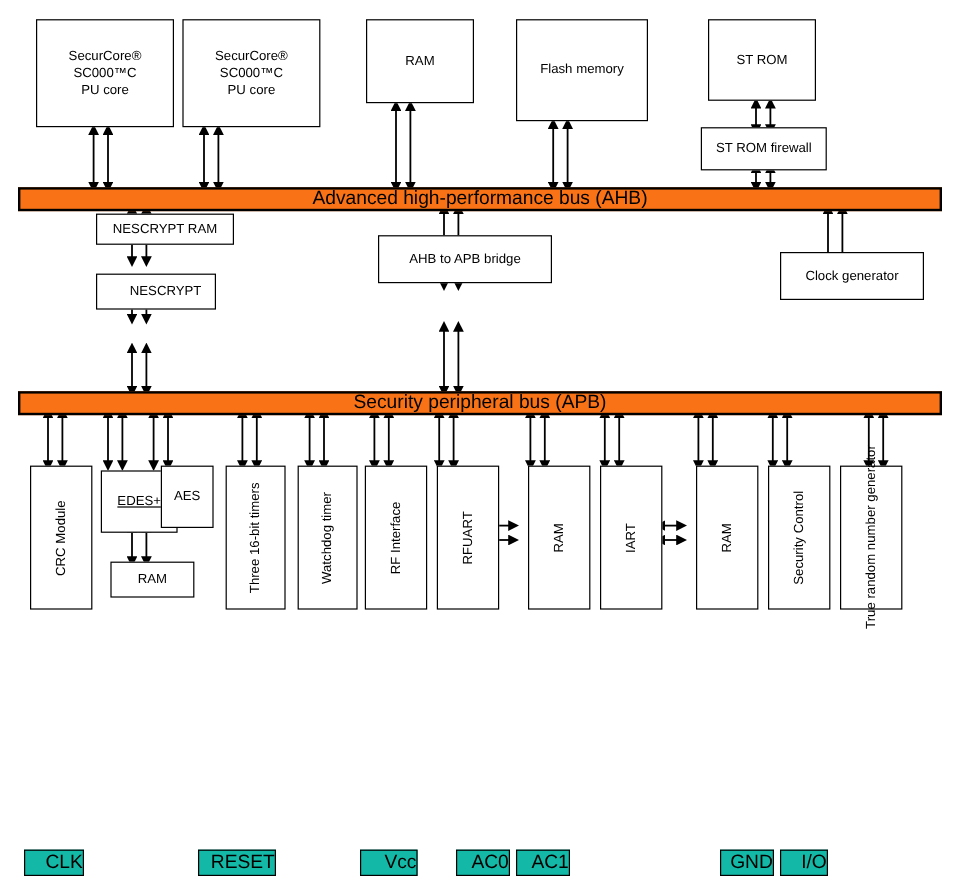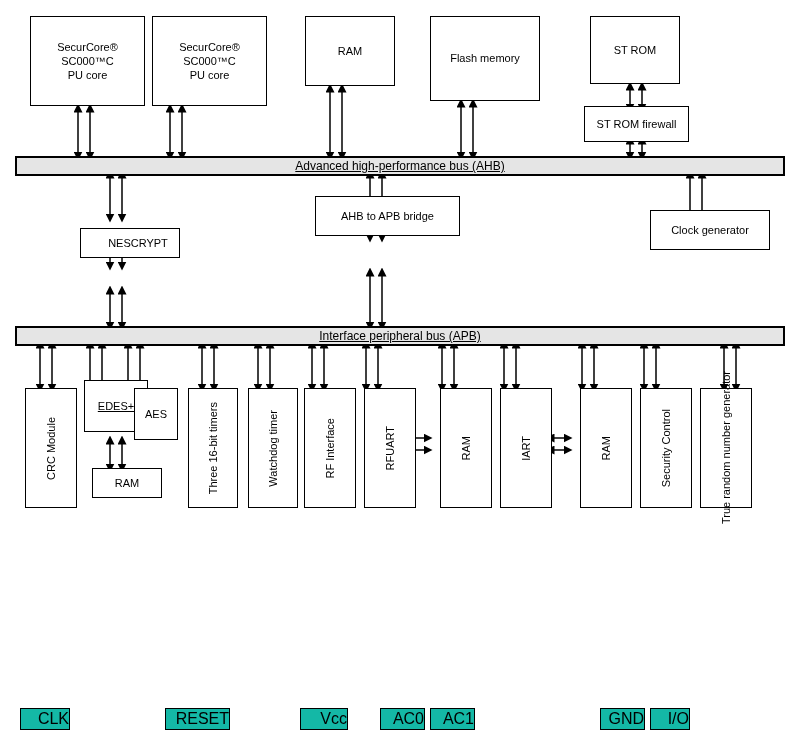--- a/index.html
+++ b/index.html
@@ -27,27 +27,26 @@
       align-items: center;
       justify-content: center;
       text-align: center;
       line-height: 1.3;
       font-size: 11px;
       margin-left: 10px;
     }
     .bus-box {
       position: absolute;
       border: 2px solid #000;
-      background: #e5e5e5;
+      background: #f97316;
       display: flex;
       align-items: center;
       justify-content: center;
       text-align: center;
-      font-size: 12px;
-      text-decoration: underline;
+      font-size: 16px;
     }
     svg.arrows {
       position: absolute;
       top: 0; left: 0;
       width: 780px;
       height: 724px;
       pointer-events: none;
     }
     .label-box {
       position: absolute;
@@ -184,42 +183,45 @@
   </div>
 
   <div class="box" style="left:564px; top:98px; width:105px; height:36px;">
     <span>ST ROM firewall</span>
   </div>
 
   <div class="bus-box" style="left:5px; top:148px; width:770px; height:20px;">
     <span>Advanced high-performance bus (AHB)</span>
   </div>
 
+  <div class="box" style="left:60px; top:170px; width:115px; height:26px;">
+    <span>NESCRYPT RAM</span>
+  </div>
 
   <div class="box" style="left:60px; top:220px; width:100px; height:30px;padding-left:16px;">
     <span>NESCRYPT</span>
   </div>
 
   <div class="box" style="left:295px; top:188px; width:145px; height:40px;">
     <span>AHB to APB bridge</span>
   </div>
 
   <div class="box" style="left:630px; top:202px; width:120px; height:40px;">
     <span>Clock generator</span>
   </div>
 
   <div class="bus-box" style="left:5px; top:318px; width:770px; height:20px;">
-    <span>Interface peripheral bus (APB)</span>
+    <span>Security peripheral bus (APB)</span>
   </div>
 
   <div class="box" style="left:5px; top:380px; width:52px; height:120px;">
     <span class="vertical-text">CRC Module</span>
   </div>
 
-  <div class="box" style="left:64px; top:372px; width:64px; height:52px;text-decoration:underline;">
+  <div class="box" style="left:64px; top:384px; width:64px; height:52px;text-decoration:underline;">
     <span>EDES+</span>
   </div>
 
   <div class="box" style="left:114px; top:380px; width:44px; height:52px;">
     <span>AES</span>
   </div>
 
   <div class="box" style="left:72px; top:460px; width:70px; height:30px;">
     <span>RAM</span>
   </div>

